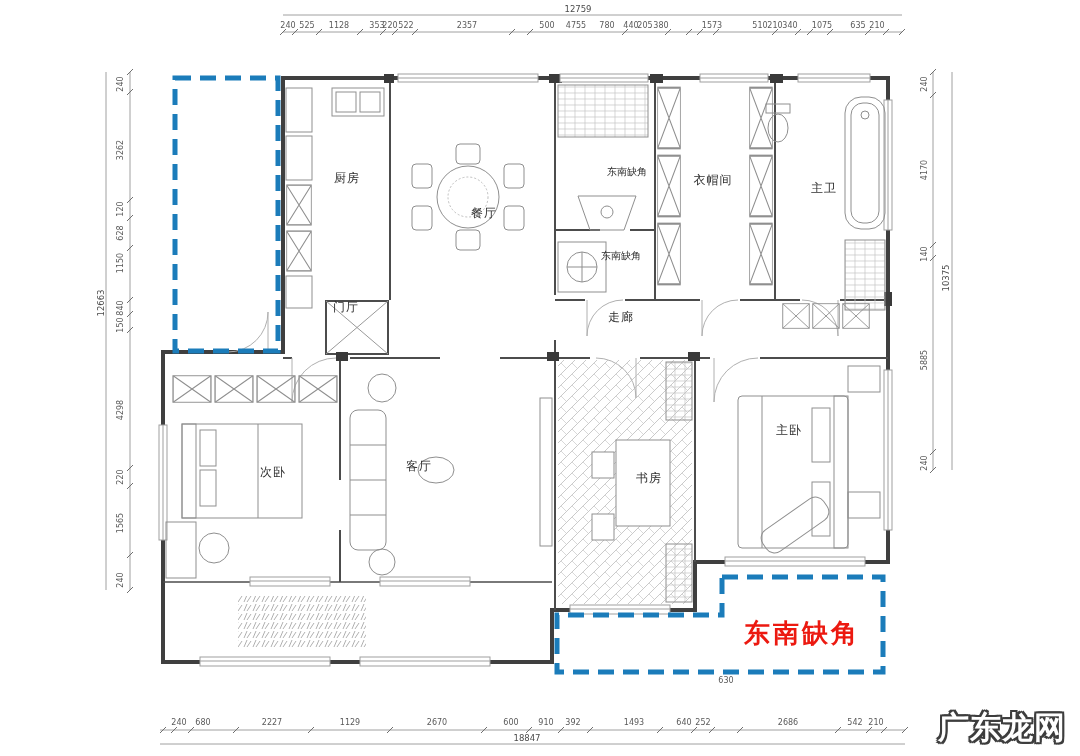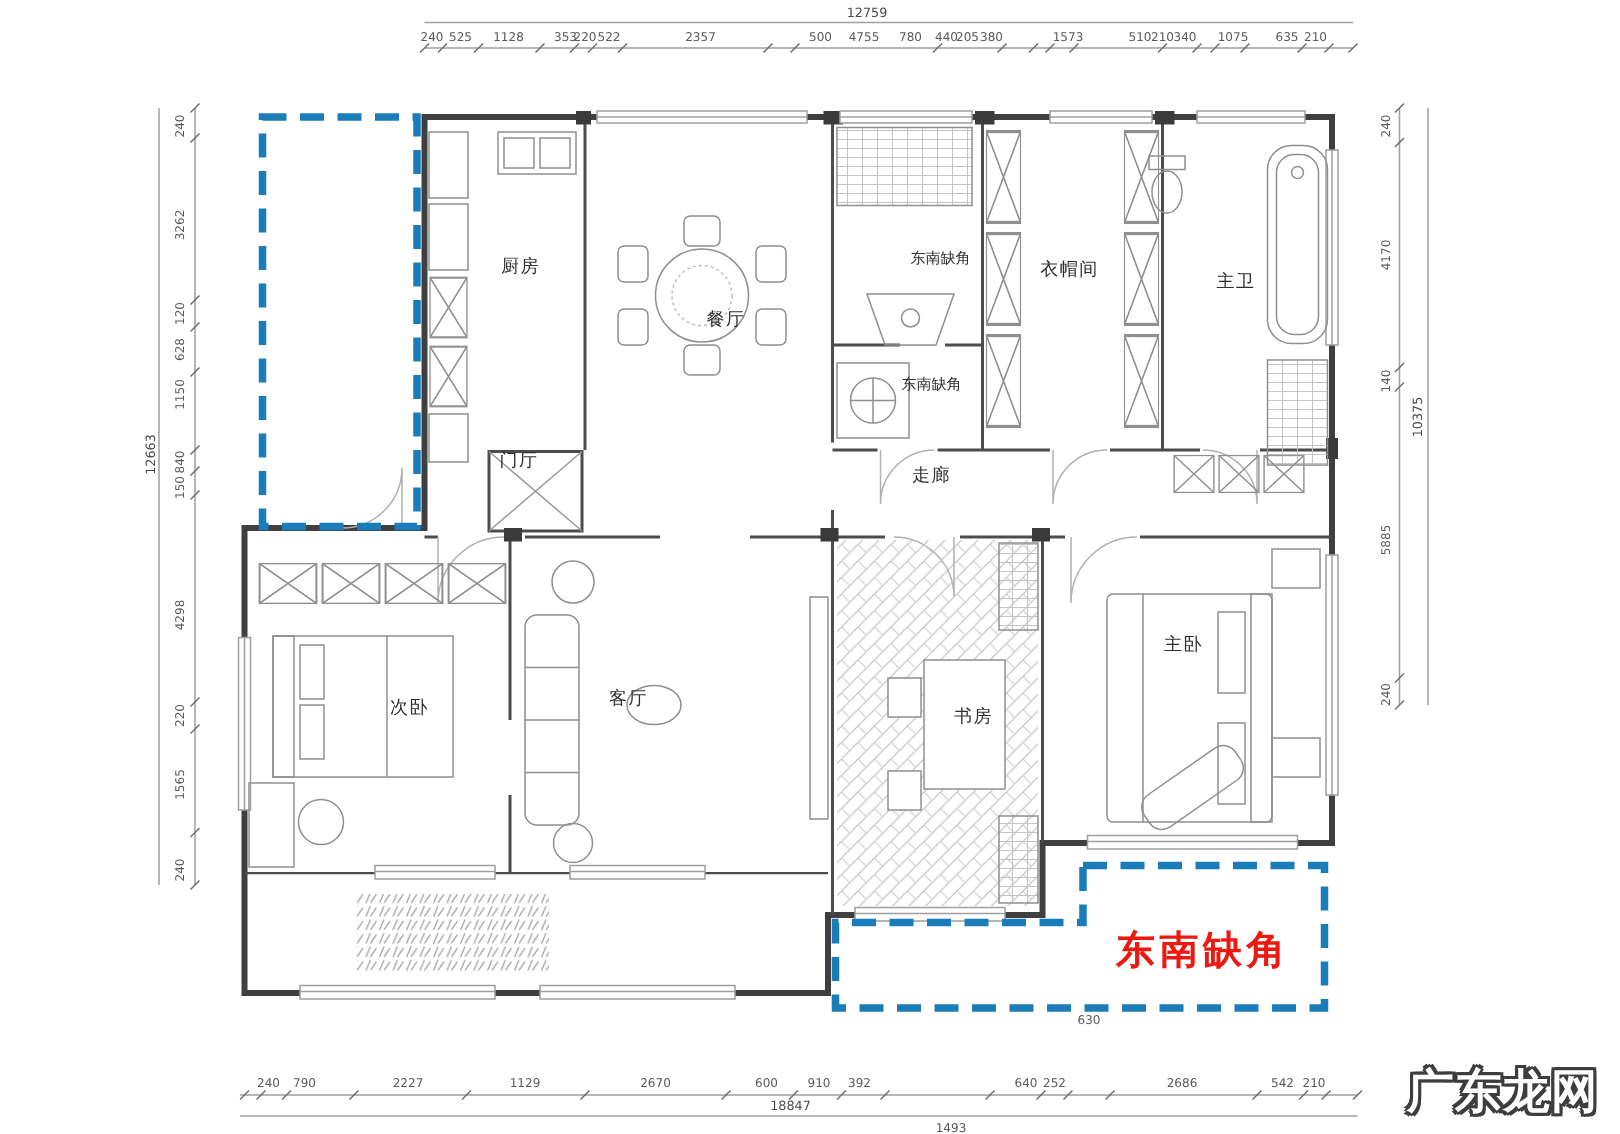--- a/index.html
+++ b/index.html
@@ -250,28 +250,28 @@
 <span class="dim" style="left:712px;top:25px">1573</span>
 <span class="dim" style="left:760px;top:25px">510</span>
 <span class="dim" style="left:775px;top:25px">210</span>
 <span class="dim" style="left:790px;top:25px">340</span>
 <span class="dim" style="left:822px;top:25px">1075</span>
 <span class="dim" style="left:858px;top:25px">635</span>
 <span class="dim" style="left:877px;top:25px">210</span>
 <span class="dim total" style="left:578px;top:9px">12759</span>
 
 <span class="dim" style="left:179px;top:722px">240</span>
-<span class="dim" style="left:203px;top:722px">790</span>
+<span class="dim" style="left:203px;top:722px">680</span>
 <span class="dim" style="left:272px;top:722px">2227</span>
 <span class="dim" style="left:350px;top:722px">1129</span>
 <span class="dim" style="left:437px;top:722px">2670</span>
 <span class="dim" style="left:511px;top:722px">600</span>
 <span class="dim" style="left:546px;top:722px">910</span>
 <span class="dim" style="left:573px;top:722px">392</span>
-<span class="dim" style="left:634px;top:752px">1493</span>
+<span class="dim" style="left:634px;top:722px">1493</span>
 <span class="dim" style="left:684px;top:722px">640</span>
 <span class="dim" style="left:703px;top:722px">252</span>
 <span class="dim" style="left:726px;top:680px">630</span>
 <span class="dim" style="left:788px;top:722px">2686</span>
 <span class="dim" style="left:855px;top:722px">542</span>
 <span class="dim" style="left:876px;top:722px">210</span>
 <span class="dim total" style="left:527px;top:738px">18847</span>
 
 <span class="dimv" style="left:120px;top:84px">240</span>
 <span class="dimv" style="left:120px;top:150px">3262</span>

